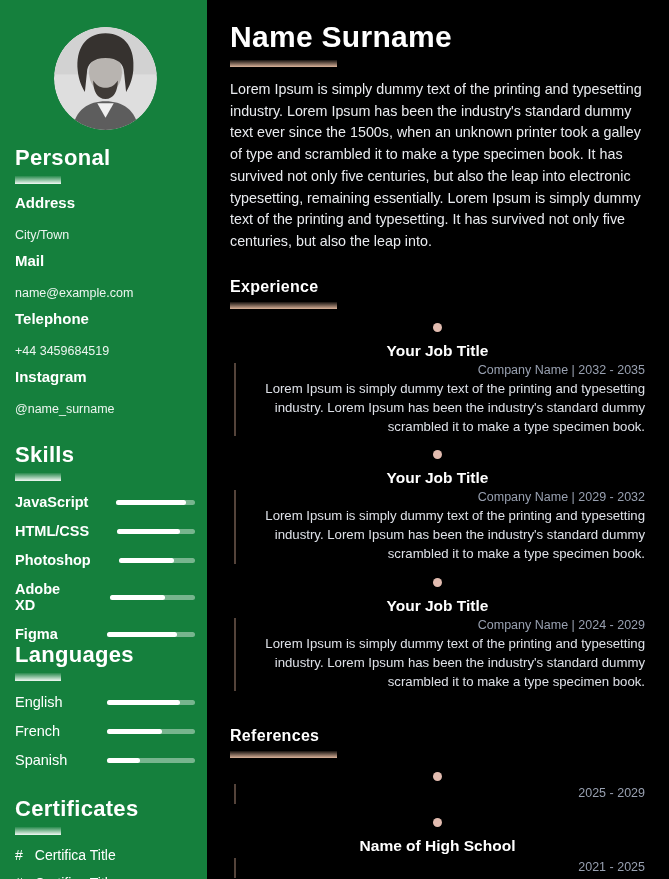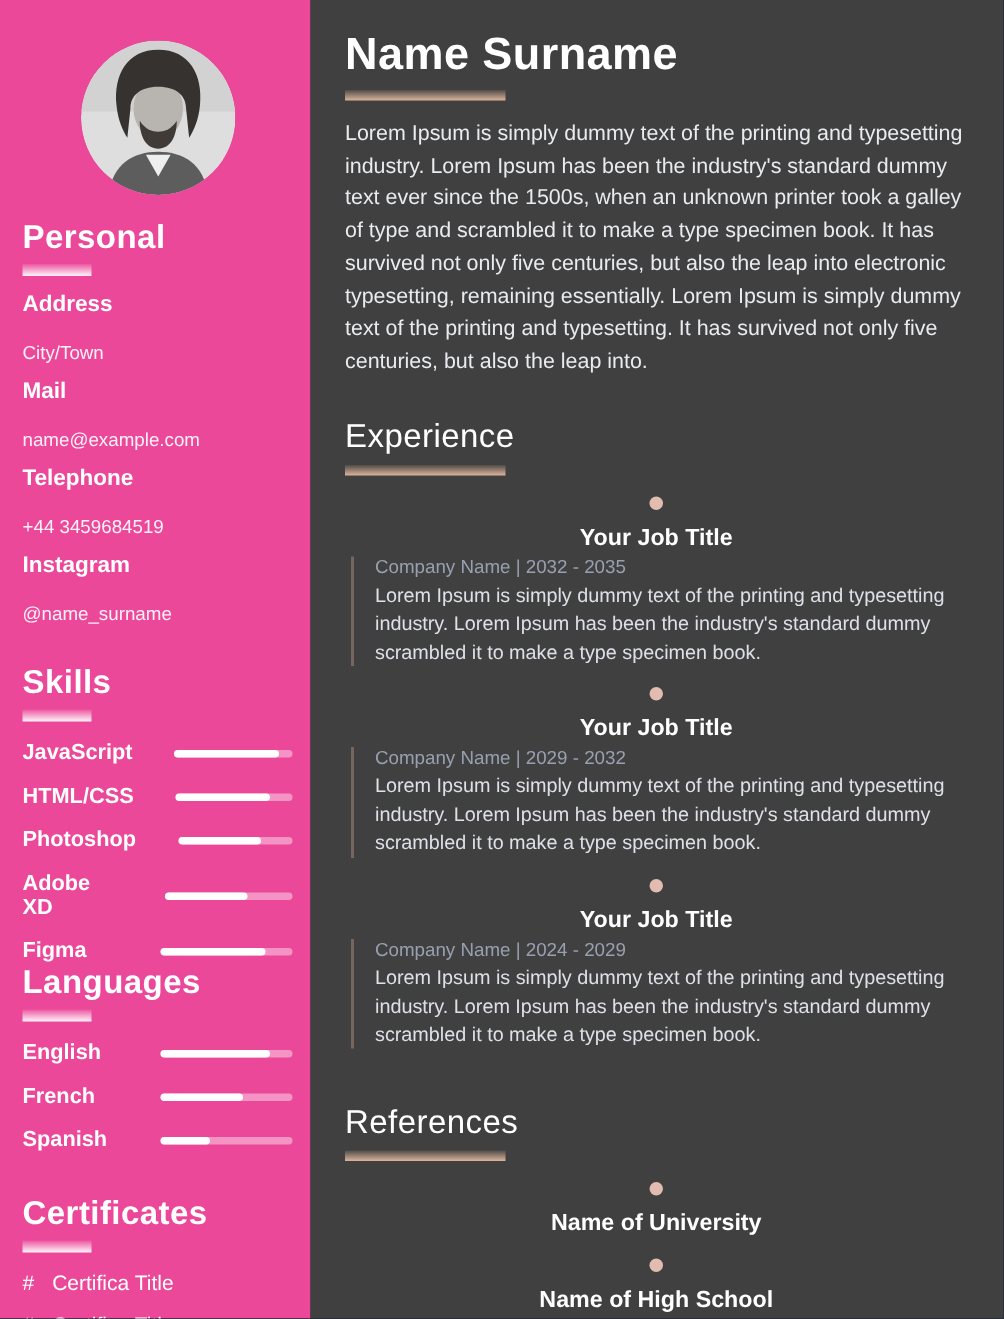--- a/index.html
+++ b/index.html
@@ -4,63 +4,63 @@
 <style>
   html,body{margin:0;padding:0;background:#1a2233;}
   .page{
     width:669px;height:879px;display:flex;overflow:hidden;
     font-family:"Liberation Sans","DejaVu Sans",sans-serif;
     -webkit-font-smoothing:antialiased;
   }
   
   .sidebar{
     width:207px;min-width:207px;box-sizing:border-box;
-    background:#ec4899;color:#fff;
+    background:#15803d;color:#fff;
     padding:27px 12px 20px 15px;
   }
   .avatar-wrap{width:103px;height:103px;border-radius:50%;overflow:hidden;margin:0 auto;display:block;}
   .avatar-wrap svg{display:block;width:100%;height:100%;}
   .side-section{margin-top:0;}
   .side-head{font-size:22px;font-weight:700;margin:0;letter-spacing:.3px;}
   .side-underline{width:46px;height:8px;margin-top:5px;
     background:linear-gradient(180deg,rgba(255,255,255,.08) 0%,rgba(255,255,255,.95) 100%);}
   .sec-personal{margin-top:15px;}
   .contact-item{margin-top:10px;}
   .contact-label{font-size:15px;font-weight:700;margin:0;}
   .contact-value{font-size:12.5px;color:rgba(255,255,255,.92);margin-top:17px;}
   .sec-skills{margin-top:26px;}
   .meter-row{display:flex;align-items:center;justify-content:space-between;margin-top:13px;gap:28px;}
   .meter-label{font-size:14.5px;font-weight:700;}
   .bar-track{width:88px;height:5px;border-radius:3px;background:rgba(255,255,255,.42);}
   .bar-fill{height:5px;border-radius:3px;background:#ffffff;}
   .sec-languages{}
-  .sec-languages .meter-label{font-weight:700;font-size:14.5px;}
+  .sec-languages .meter-label{font-weight:400;font-size:14.5px;}
   .sec-certificates{margin-top:28px;}
   .cert-row{display:flex;gap:12px;margin-top:12px;font-size:14px;align-items:baseline;}
   .cert-hash{font-weight:400;}
   
   .main{
-    flex:1;box-sizing:border-box;background:#404040;color:#fff;
+    flex:1;box-sizing:border-box;background:#000000;color:#fff;
     padding:20px 24px 20px 23px;
   }
   .name{font-size:30px;font-weight:700;margin:0;letter-spacing:.3px;}
   .main-underline{width:107px;height:7px;margin-top:6px;
     background:linear-gradient(180deg,rgba(221,181,156,.10) 0%,#dcb49b 100%);}
   .summary{font-size:14.3px;line-height:1.52;color:#e9ebef;margin-top:12px;}
-  .main-sec-head{font-size:22px;font-weight:400;margin:0;letter-spacing:.3px;}
+  .main-sec-head{font-size:16px;font-weight:700;margin:0;letter-spacing:.3px;}
   .sec-experience{margin-top:25px;}
   .sec-education{margin-top:36px;}
   .sec-references{margin-top:37px;}
   .entries{margin-top:6px;}
   .entry{margin-top:14px;}
   .entry-head{display:flex;align-items:center;gap:10px;flex-direction:column;}
   .dot{width:9px;height:9px;border-radius:50%;background:#e2bcb0;flex:none;}
   .entry-title{font-size:15.5px;font-weight:700;margin:0;}
   .entry-sub{margin-left:4px;border-left:2px solid rgba(186,148,129,.45);
-    padding-left:14px;margin-top:3px;}
+    padding-left:14px;margin-top:3px;text-align:right;}
   .entry-meta{font-size:12.5px;color:#98a0b0;}
   .entry-desc{font-size:13.2px;line-height:1.45;color:#dde0e7;margin:2px 0 0;}
   .edu-meta{font-size:12.5px;color:#98a0b0;padding:2px 0 4px;}
 </style>
 </head>
 <body>
 
 <div class="page">
 
   <aside class="sidebar">
@@ -221,21 +221,23 @@
       </div>
     </section>
 
     <section class="sec-education">
       <h2 class="main-sec-head">References</h2>
       <div class="main-underline"></div>
       <div class="entries">
         <div class="entry">
           <div class="entry-head">
             <span class="dot"></span>
-            <h3 class="entry-title">Name of University</h3>
+          </div>
+          <div class="entry-sub">
+            <div class="edu-meta">2025 - 2029</div>
           </div>
         </div>
         <div class="entry">
           <div class="entry-head">
             <span class="dot"></span>
             <h3 class="entry-title">Name of High School</h3>
           </div>
           <div class="entry-sub">
             <div class="edu-meta">2021 - 2025</div>
           </div>

